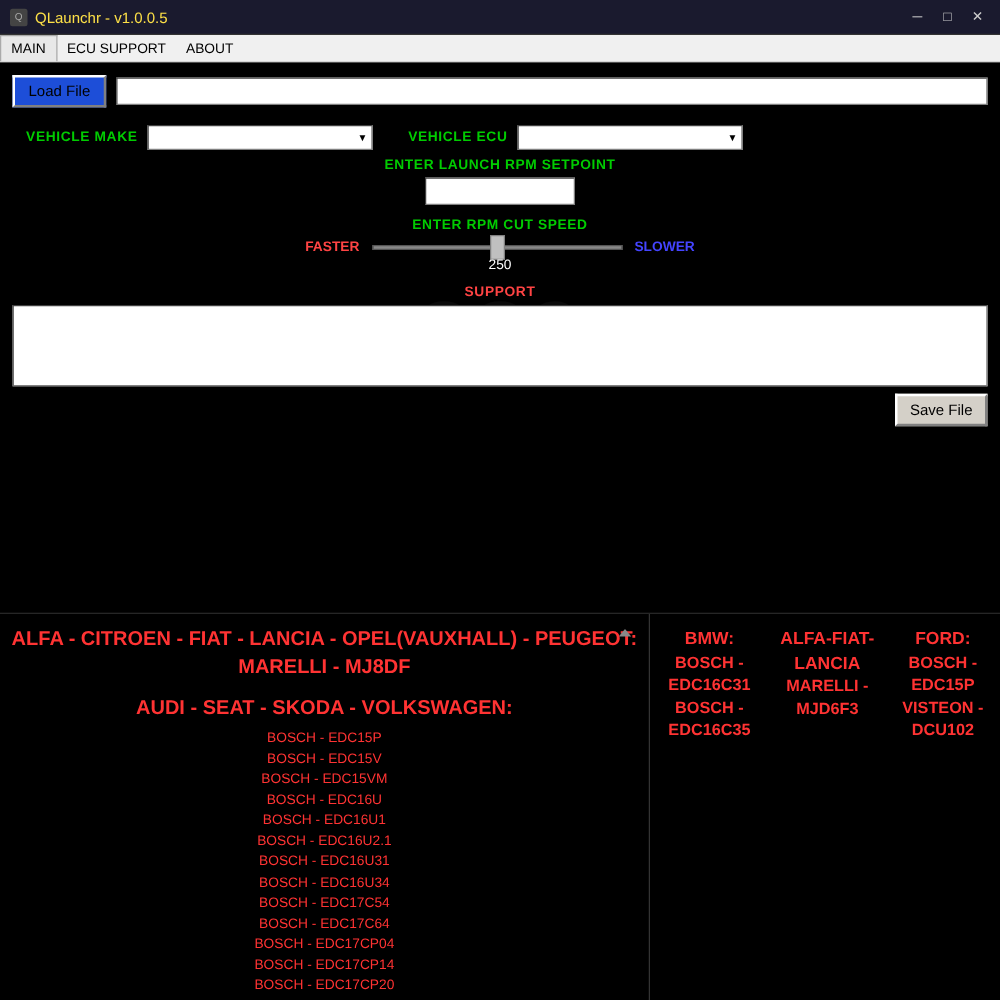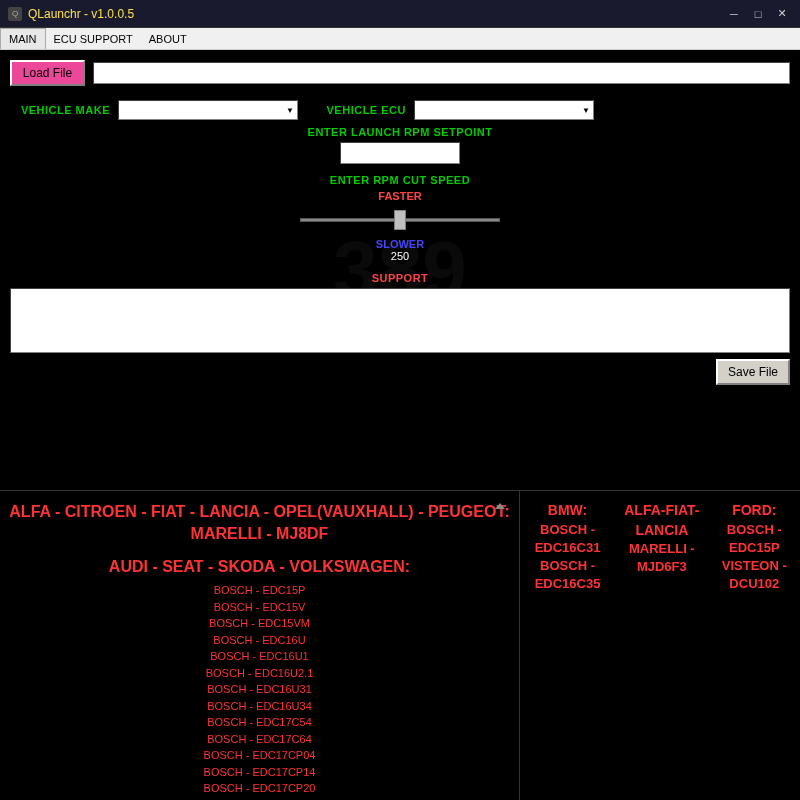--- a/index.html
+++ b/index.html
@@ -107,21 +107,21 @@
     
     .top-row {
       display: flex;
       align-items: center;
       gap: 8px;
       margin-bottom: 14px;
       position: relative;
       z-index: 1;
     }
     .load-file-btn {
-      background: #ec4899;
+      background: #1d4ed8;
       border: 2px solid;
       border-color: #fff #808080 #808080 #fff;
       padding: 4px 10px;
       font-size: 12px;
       color: #000;
       cursor: pointer;
       white-space: nowrap;
       min-width: 75px;
     }
     .file-path-input {
@@ -227,21 +227,20 @@
       color: #00cc00;
       font-size: 11px;
       font-weight: bold;
       margin-bottom: 4px;
       letter-spacing: 0.5px;
     }
     .slider-row {
       display: flex;
       align-items: center;
       gap: 10px;
-      flex-direction: column;
     }
     .slider-faster {
       color: #ff4444;
       font-size: 11px;
       font-weight: bold;
     }
     .slider-slower {
       color: #4444ff;
       font-size: 11px;
       font-weight: bold;

